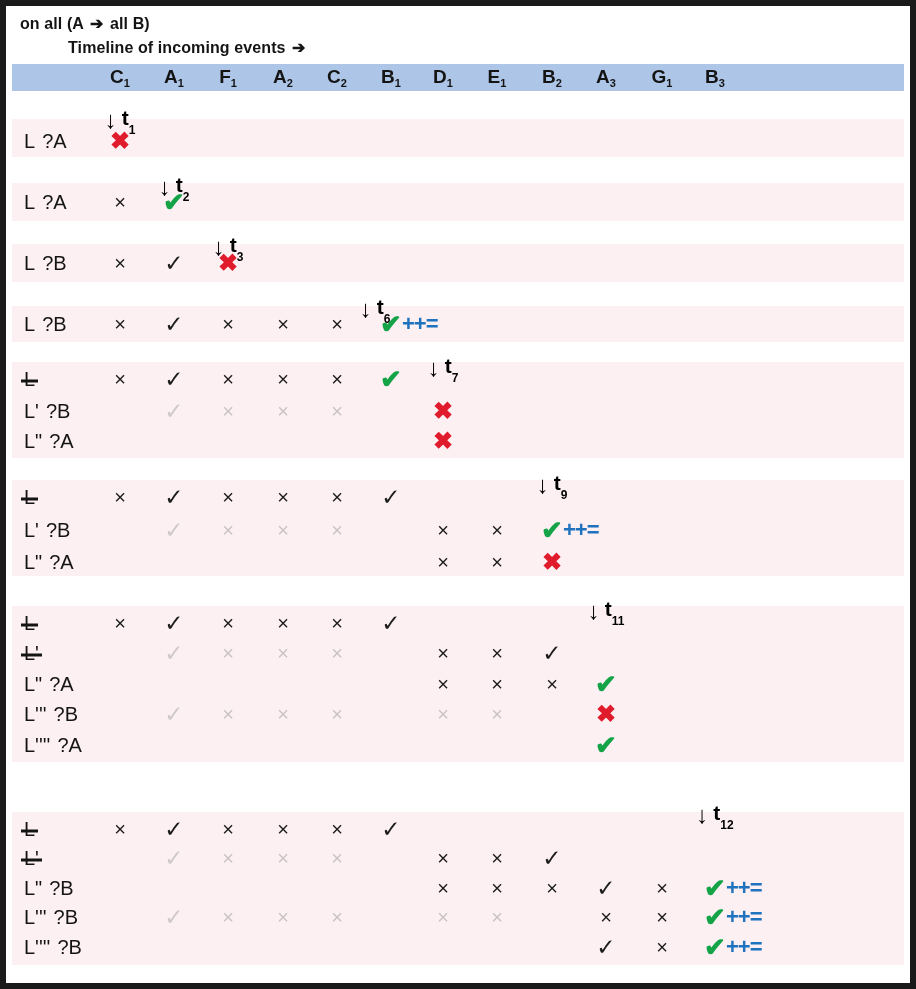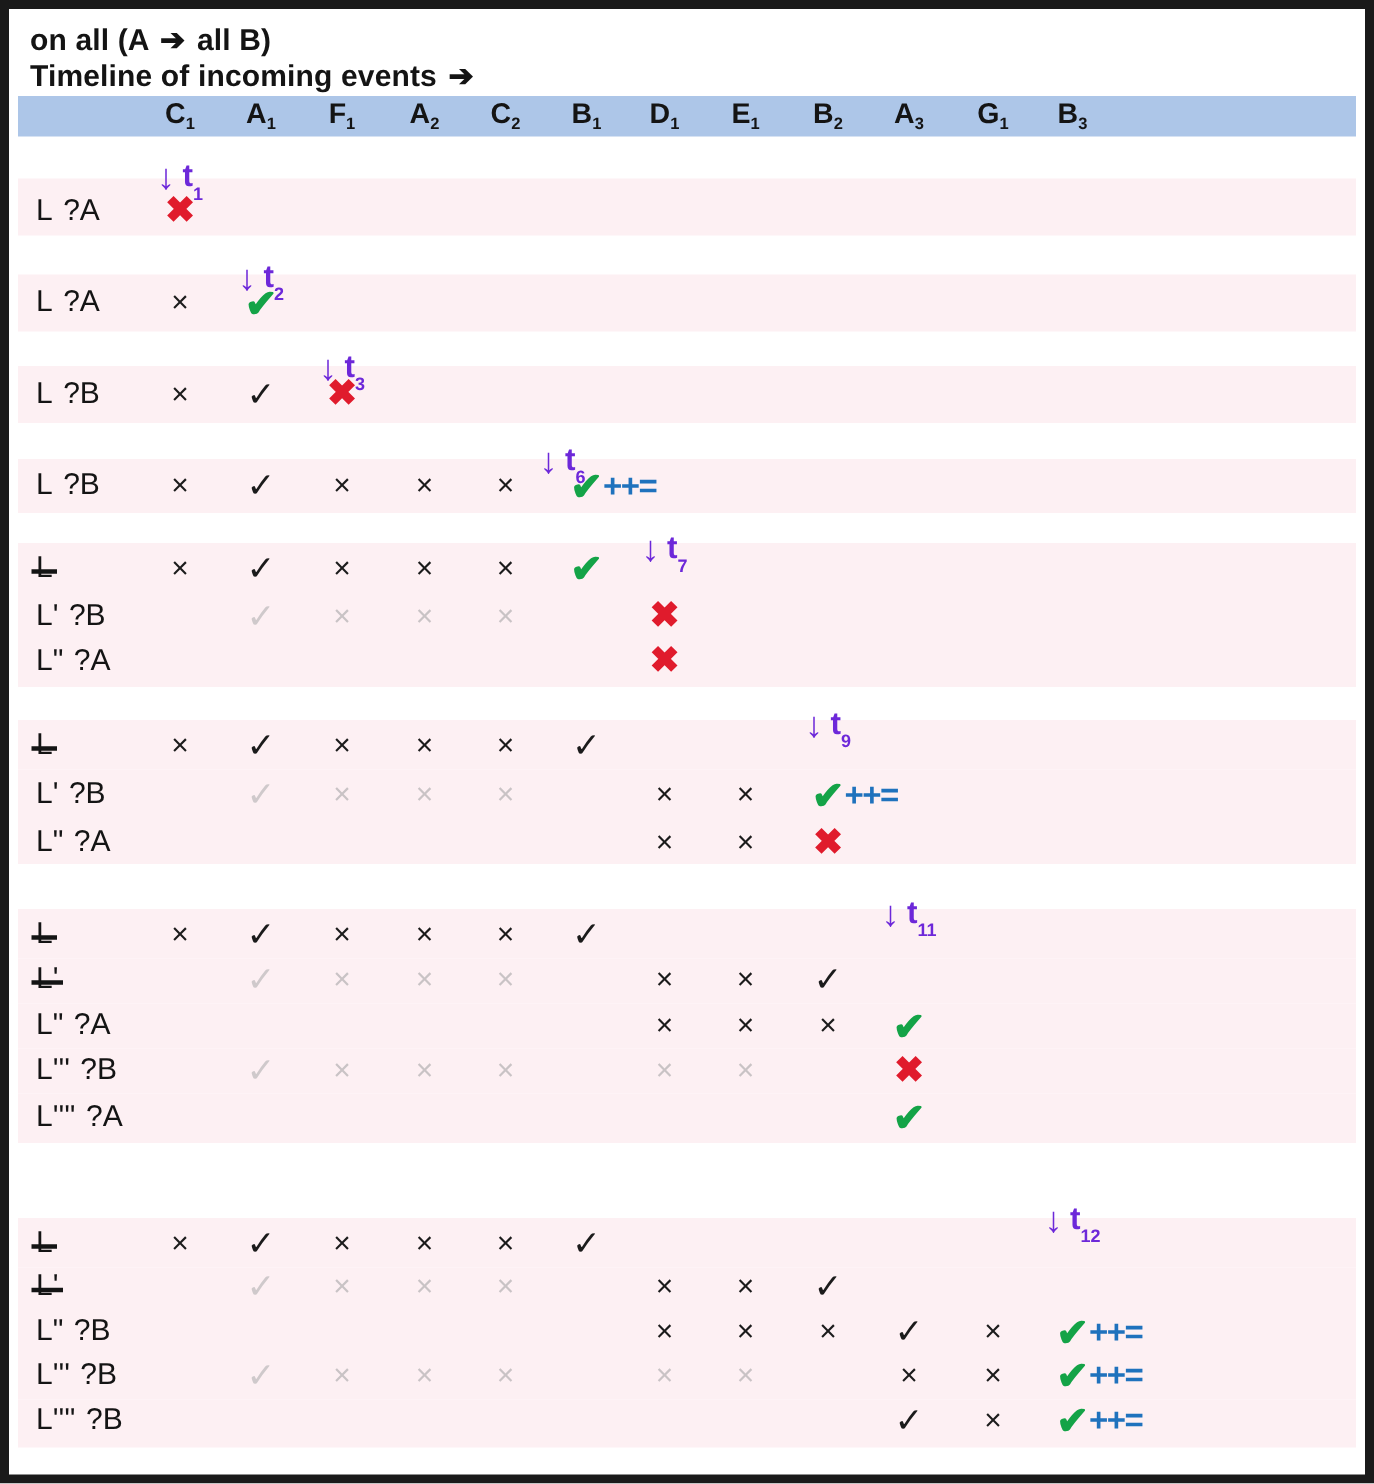--- a/index.html
+++ b/index.html
@@ -11,27 +11,27 @@
     background:#ffffff;
     box-sizing:border-box;
     border:6px solid #1a1a1a;
     overflow:hidden;
   }
 
   .caption{
     position:absolute;
     left:14px;
     font-weight:bold;
-    font-size:20px;
+    font-size:16px;
     color:#141414;
     letter-spacing:.1px;
     white-space:nowrap;
   }
   #caption-1{top:8px;}
-  #caption-2{top:32px;}
+  #caption-2{top:32px;margin-left:48px;}
   .arrow-glyph{display:inline-block;padding:0 2px;}
 
   
   #header-band{
     position:absolute;
     left:6px;right:6px;
     top:58px;height:27px;
     background:#adc6e8;
   }
   .col-head{
@@ -95,21 +95,21 @@
     color:#1f72bd;
     letter-spacing:-1px;
     white-space:nowrap;
   }
 
   
   .tick{
     position:absolute;
     transform:translateX(-50%);
     white-space:nowrap;
-    color:#6d28d9;
+    color:#000000;
   }
   .tick .down{
     font-size:24px;
     font-weight:bold;
     line-height:1;
     vertical-align:middle;
   }
   .tick .tlabel{
     font-size:21px;
     font-weight:bold;

